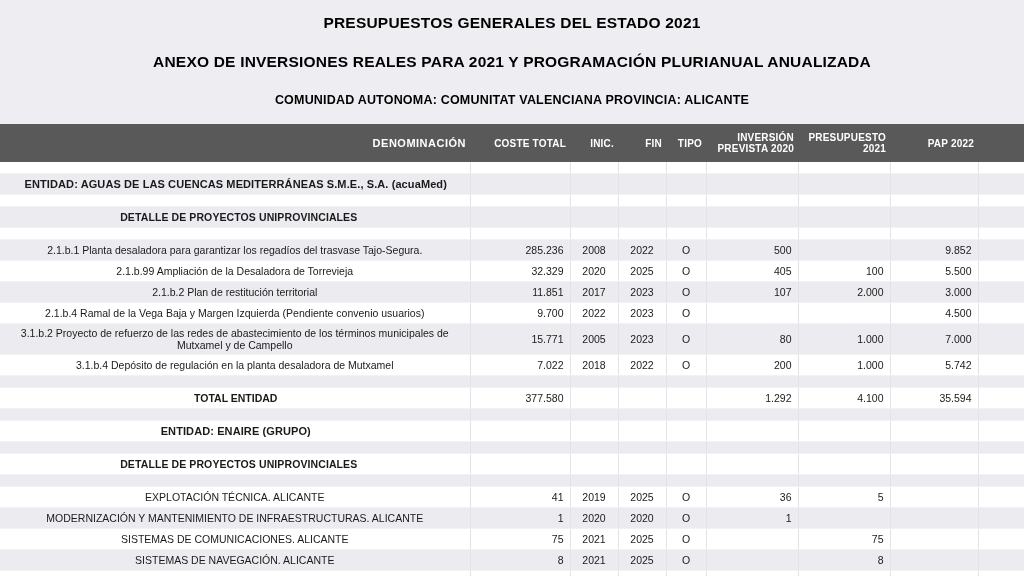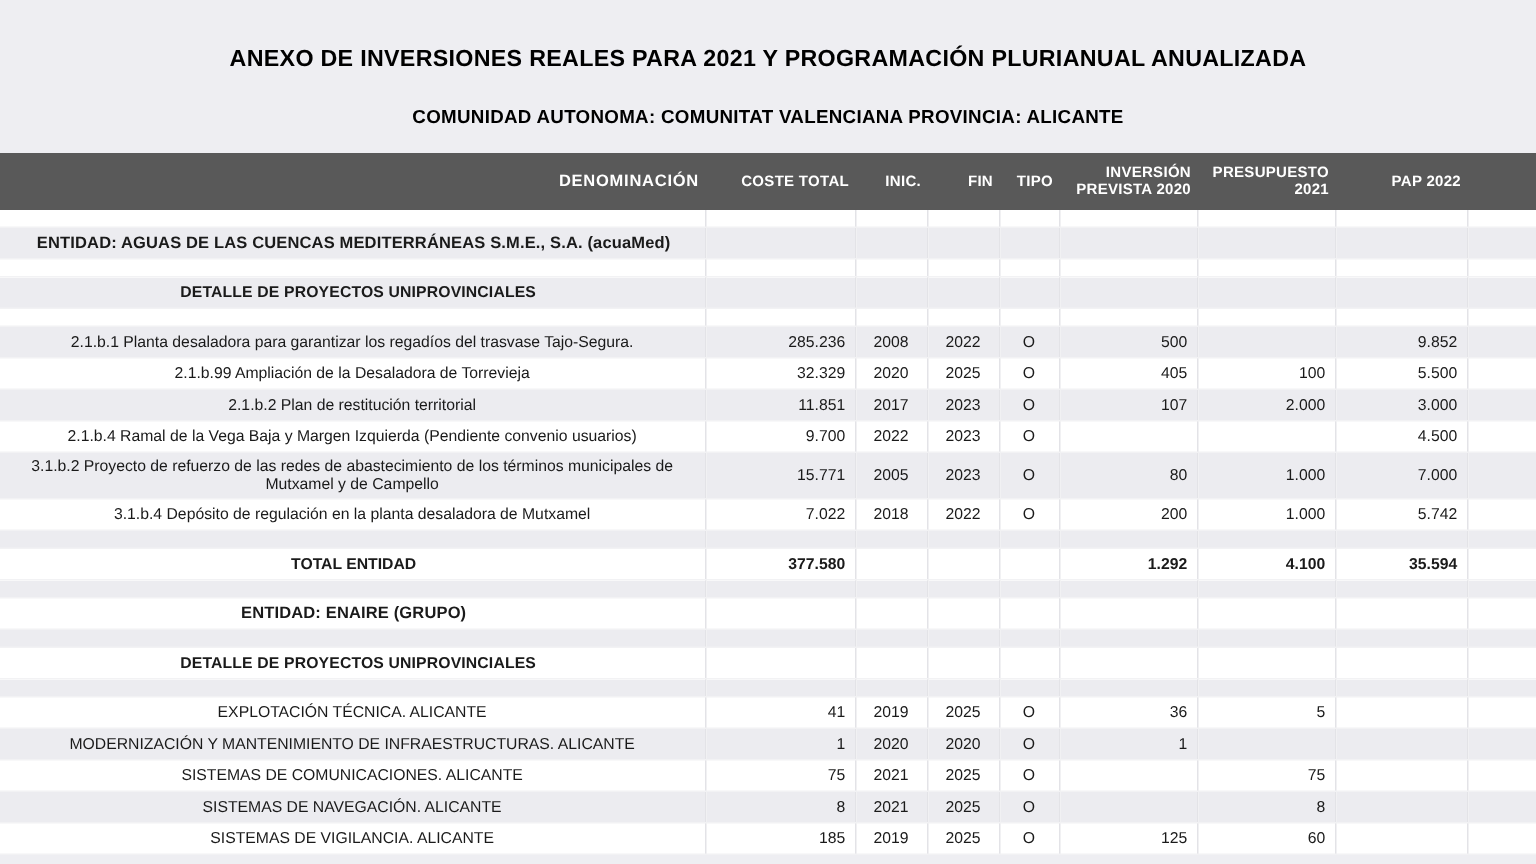--- a/index.html
+++ b/index.html
@@ -102,30 +102,31 @@
     font-weight:bold;
     font-size:10.5px;
     letter-spacing:.1px;
     padding-left:14px;
   }
   td.total{
     font-weight:bold;
     font-size:10.5px;
     padding-left:8px;
   }
-  tbody td.num.total{font-weight:bold;padding-left:21px;}
+  tbody td.num.total{font-weight:normal;padding-left:21px;}
 
   tr.tall td{height:26px;}
 </style>
 </head>
 <body>
 
 <div class="page">
 
   <div class="titleblock">
+    <div class="title-l1">PRESUPUESTOS GENERALES DEL ESTADO 2021</div>
     <div class="title-l2">ANEXO DE INVERSIONES REALES PARA 2021 Y PROGRAMACIÓN PLURIANUAL ANUALIZADA</div>
     <div class="subtitle">COMUNIDAD AUTONOMA: COMUNITAT VALENCIANA PROVINCIA: ALICANTE</div>
   </div>
 
   <div class="tablewrap">
     <table class="grid">
       <colgroup>
         <col class="c-den">
           <col class="c-coste">
           <col class="c-inic">

